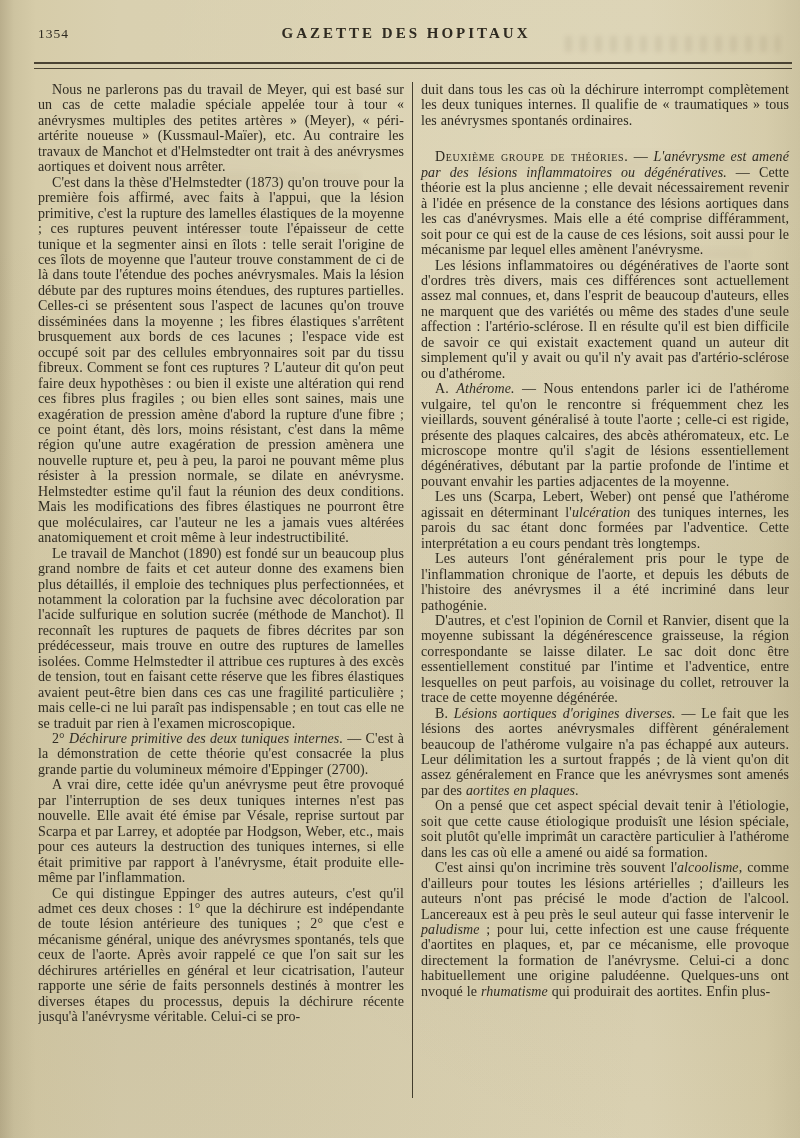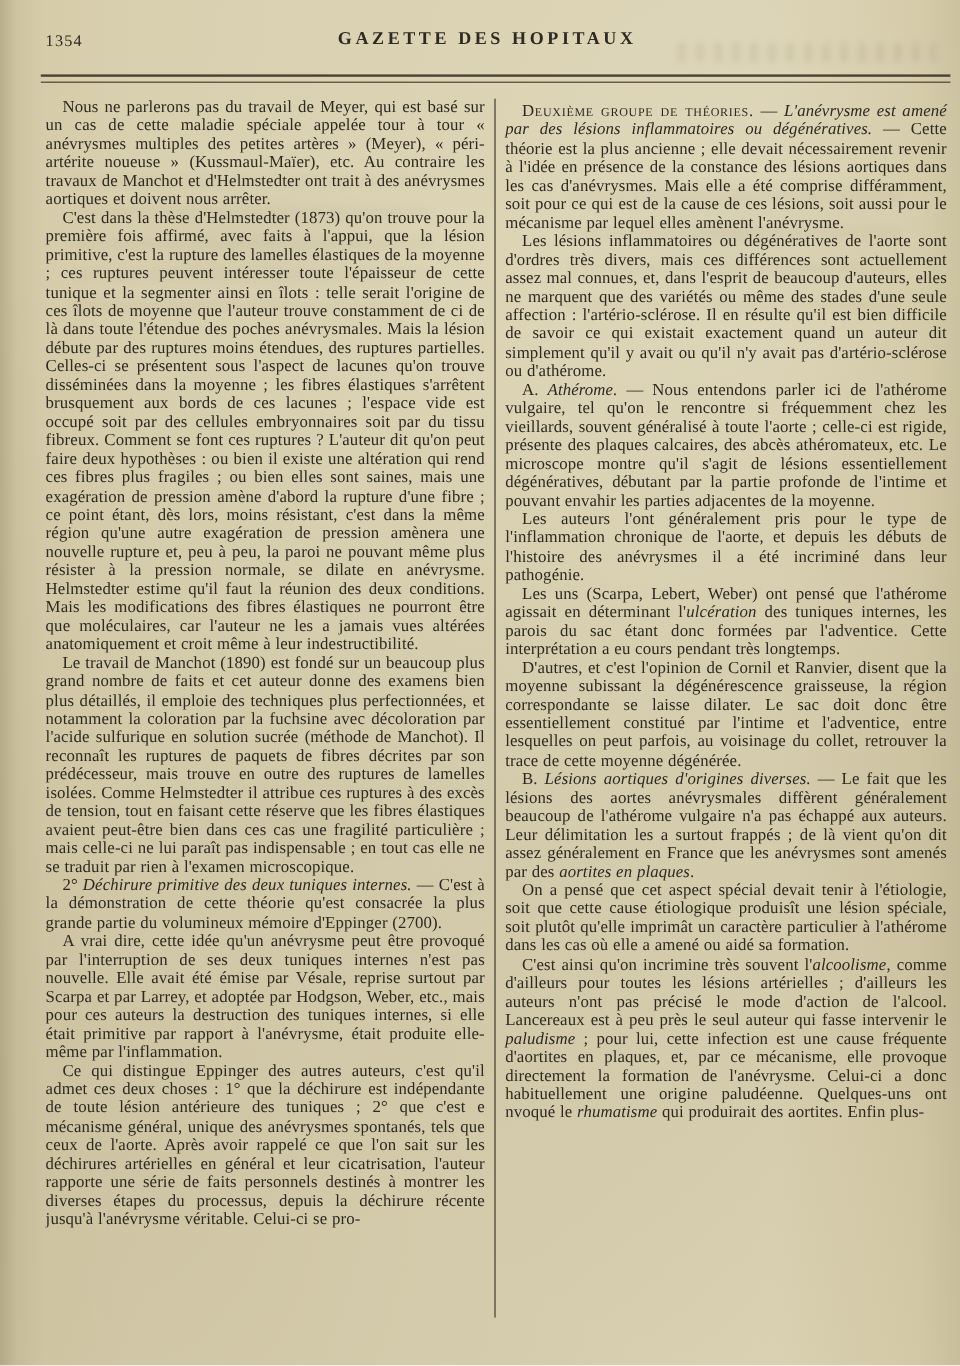--- a/index.html
+++ b/index.html
@@ -59,21 +59,21 @@
   .col-divider{width:1px;background:#423c2c;margin:0 8px 28px 8px;}
   .para{
     margin:0;
     text-align:justify;
     font-size:14px;
     line-height:15.45px;
     letter-spacing:0.1px;
     word-spacing:0.3px;
   }
   .para.indent{text-indent:14px;}
-  .para.space-before{margin-top:4px;}
+  .para.space-before{margin-top:21px;}
   .it{font-style:italic;}
   .sc{font-variant:small-caps;letter-spacing:0.6px;}
 </style>
 </head>
 <body>
 
 <div class="page">
 
   <span class="page-number">1354</span>
 
@@ -90,25 +90,26 @@
     <div class="column left" id="col-left">
         <p class="para indent"><span>Nous ne parlerons pas du travail de Meyer, qui est basé sur un cas de cette maladie spéciale appelée tour à tour « anévrysmes multiples des petites artères » (Meyer), « péri-artérite noueuse » (Kussmaul-Maïer), etc. Au contraire les travaux de Manchot et d'Helmstedter ont trait à des anévrysmes aortiques et doivent nous arrêter.</span></p>
         <p class="para indent"><span>C'est dans la thèse d'Helmstedter (1873) qu'on trouve pour la première fois affirmé, avec faits à l'appui, que la lésion primitive, c'est la rupture des lamelles élastiques de la moyenne ; ces ruptures peuvent intéresser toute l'épaisseur de cette tunique et la segmenter ainsi en îlots : telle serait l'origine de ces îlots de moyenne que l'auteur trouve constamment de ci de là dans toute l'étendue des poches anévrysmales. Mais la lésion débute par des ruptures moins étendues, des ruptures partielles. Celles-ci se présentent sous l'aspect de lacunes qu'on trouve disséminées dans la moyenne ; les fibres élastiques s'arrêtent brusquement aux bords de ces lacunes ; l'espace vide est occupé soit par des cellules embryonnaires soit par du tissu fibreux. Comment se font ces ruptures ? L'auteur dit qu'on peut faire deux hypothèses : ou bien il existe une altération qui rend ces fibres plus fragiles ; ou bien elles sont saines, mais une exagération de pression amène d'abord la rupture d'une fibre ; ce point étant, dès lors, moins résistant, c'est dans la même région qu'une autre exagération de pression amènera une nouvelle rupture et, peu à peu, la paroi ne pouvant même plus résister à la pression normale, se dilate en anévrysme. Helmstedter estime qu'il faut la réunion des deux conditions. Mais les modifications des fibres élastiques ne pourront être que moléculaires, car l'auteur ne les a jamais vues altérées anatomiquement et croit même à leur indestructibilité.</span></p>
         <p class="para indent"><span>Le travail de Manchot (1890) est fondé sur un beaucoup plus grand nombre de faits et cet auteur donne des examens bien plus détaillés, il emploie des techniques plus perfectionnées, et notamment la coloration par la fuchsine avec décoloration par l'acide sulfurique en solution sucrée (méthode de Manchot). Il reconnaît les ruptures de paquets de fibres décrites par son prédécesseur, mais trouve en outre des ruptures de lamelles isolées. Comme Helmstedter il attribue ces ruptures à des excès de tension, tout en faisant cette réserve que les fibres élastiques avaient peut-être bien dans ces cas une fragilité particulière ; mais celle-ci ne lui paraît pas indispensable ; en tout cas elle ne se traduit par rien à l'examen microscopique.</span></p>
         <p class="para indent"><span>2° </span><span class="it">Déchirure primitive des deux tuniques internes.</span><span> — C'est à la démonstration de cette théorie qu'est consacrée la plus grande partie du volumineux mémoire d'Eppinger (2700).</span></p>
         <p class="para indent"><span>A vrai dire, cette idée qu'un anévrysme peut être provoqué par l'interruption de ses deux tuniques internes n'est pas nouvelle. Elle avait été émise par Vésale, reprise surtout par Scarpa et par Larrey, et adoptée par Hodgson, Weber, etc., mais pour ces auteurs la destruction des tuniques internes, si elle était primitive par rapport à l'anévrysme, était produite elle-même par l'inflammation.</span></p>
         <p class="para indent"><span>Ce qui distingue Eppinger des autres auteurs, c'est qu'il admet ces deux choses : 1° que la déchirure est indépendante de toute lésion antérieure des tuniques ; 2° que c'est e mécanisme général, unique des anévrysmes spontanés, tels que ceux de l'aorte. Après avoir rappelé ce que l'on sait sur les déchirures artérielles en général et leur cicatrisation, l'auteur rapporte une série de faits personnels destinés à montrer les diverses étapes du processus, depuis la déchirure récente jusqu'à l'anévrysme véritable. Celui-ci se pro-</span></p>
       </div>
     <div class="col-divider"></div>
     <div class="column right" id="col-right">
+        <p class="para"><span>duit dans tous les cas où la déchirure interrompt complètement les deux tuniques internes. Il qualifie de « traumatiques » tous les anévrysmes spontanés ordinaires.</span></p>
         <p class="para indent space-before"><span class="sc">Deuxième groupe de théories.</span><span> — </span><span class="it">L'anévrysme est amené par des lésions inflammatoires ou dégénératives.</span><span> — Cette théorie est la plus ancienne ; elle devait nécessairement revenir à l'idée en présence de la constance des lésions aortiques dans les cas d'anévrysmes. Mais elle a été comprise différamment, soit pour ce qui est de la cause de ces lésions, soit aussi pour le mécanisme par lequel elles amènent l'anévrysme.</span></p>
         <p class="para indent"><span>Les lésions inflammatoires ou dégénératives de l'aorte sont d'ordres très divers, mais ces différences sont actuellement assez mal connues, et, dans l'esprit de beaucoup d'auteurs, elles ne marquent que des variétés ou même des stades d'une seule affection : l'artério-sclérose. Il en résulte qu'il est bien difficile de savoir ce qui existait exactement quand un auteur dit simplement qu'il y avait ou qu'il n'y avait pas d'artério-sclérose ou d'athérome.</span></p>
         <p class="para indent"><span>A. </span><span class="it">Athérome.</span><span> — Nous entendons parler ici de l'athérome vulgaire, tel qu'on le rencontre si fréquemment chez les vieillards, souvent généralisé à toute l'aorte ; celle-ci est rigide, présente des plaques calcaires, des abcès athéromateux, etc. Le microscope montre qu'il s'agit de lésions essentiellement dégénératives, débutant par la partie profonde de l'intime et pouvant envahir les parties adjacentes de la moyenne.</span></p>
+        <p class="para indent"><span>Les uns (Scarpa, Lebert, Weber) ont pensé que l'athérome agissait en déterminant l'</span><span class="it">ulcération</span><span> des tuniques internes, les parois du sac étant donc formées par l'adventice. Cette interprétation a eu cours pendant très longtemps.</span></p>
         <p class="para indent"><span>Les auteurs l'ont généralement pris pour le type de l'inflammation chronique de l'aorte, et depuis les débuts de l'histoire des anévrysmes il a été incriminé dans leur pathogénie.</span></p>
-        <p class="para indent"><span>Les uns (Scarpa, Lebert, Weber) ont pensé que l'athérome agissait en déterminant l'</span><span class="it">ulcération</span><span> des tuniques internes, les parois du sac étant donc formées par l'adventice. Cette interprétation a eu cours pendant très longtemps.</span></p>
         <p class="para indent"><span>D'autres, et c'est l'opinion de Cornil et Ranvier, disent que la moyenne subissant la dégénérescence graisseuse, la région correspondante se laisse dilater. Le sac doit donc être essentiellement constitué par l'intime et l'adventice, entre lesquelles on peut parfois, au voisinage du collet, retrouver la trace de cette moyenne dégénérée.</span></p>
         <p class="para indent"><span>B. </span><span class="it">Lésions aortiques d'origines diverses.</span><span> — Le fait que les lésions des aortes anévrysmales diffèrent généralement beaucoup de l'athérome vulgaire n'a pas échappé aux auteurs. Leur délimitation les a surtout frappés ; de là vient qu'on dit assez généralement en France que les anévrysmes sont amenés par des </span><span class="it">aortites en plaques</span><span>.</span></p>
         <p class="para indent"><span>On a pensé que cet aspect spécial devait tenir à l'étiologie, soit que cette cause étiologique produisît une lésion spéciale, soit plutôt qu'elle imprimât un caractère particulier à l'athérome dans les cas où elle a amené ou aidé sa formation.</span></p>
         <p class="para indent"><span>C'est ainsi qu'on incrimine très souvent l'</span><span class="it">alcoolisme</span><span>, comme d'ailleurs pour toutes les lésions artérielles ; d'ailleurs les auteurs n'ont pas précisé le mode d'action de l'alcool. Lancereaux est à peu près le seul auteur qui fasse intervenir le </span><span class="it">paludisme</span><span> ; pour lui, cette infection est une cause fréquente d'aortites en plaques, et, par ce mécanisme, elle provoque directement la formation de l'anévrysme. Celui-ci a donc habituellement une origine paludéenne. Quelques-uns ont nvoqué le </span><span class="it">rhumatisme</span><span> qui produirait des aortites. Enfin plus-</span></p>
       </div>
   </div>
 
 </div>
 
 </body></html>

